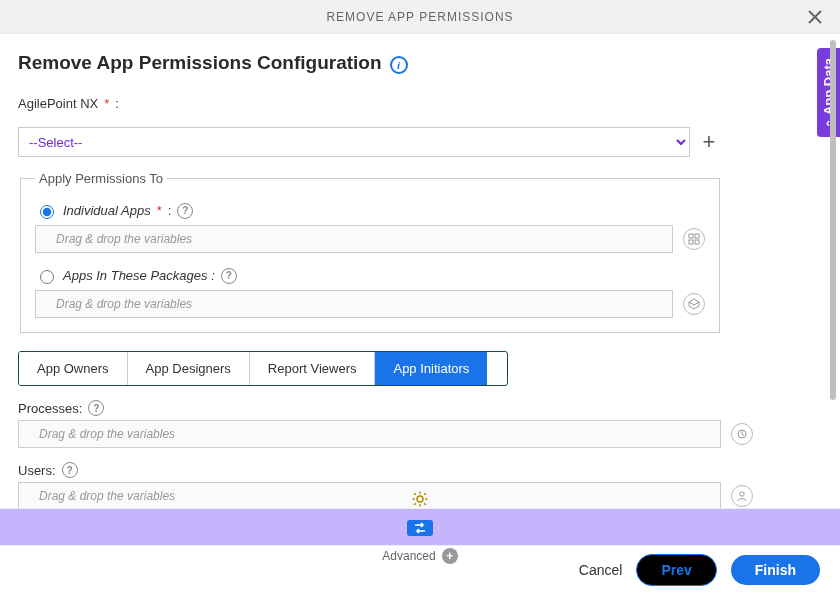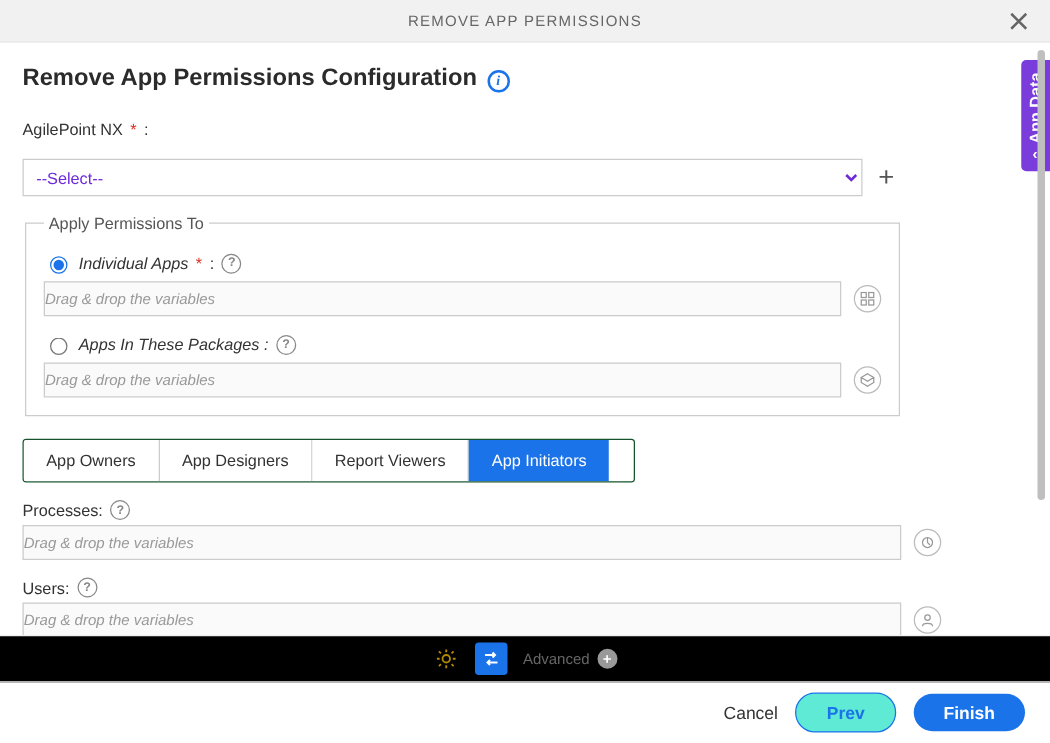--- a/index.html
+++ b/index.html
@@ -65,21 +65,21 @@
   fieldset.perm {
     margin-top:14px; border:1px solid #ccc; padding:10px 14px 14px 14px; width: 700px;
   }
   fieldset.perm legend { color:#555; font-size:13px; padding:0 4px;}
   .radio-row { display:flex; align-items:center; gap:6px; margin-top:6px;}
   .radio-row input[type=radio]{ accent-color:#1a73e8; width:14px;height:14px;}
   .radio-label { font-size:13px;font-style:italic; }
   .drop-row { display:flex; align-items:center; gap:10px; margin-top:6px;}
   .drop-input {
     flex:1; height:28px; border:1px solid #ccc; background:#fafafa;
-    padding:0 0; color:#999; font-style:italic; font-size:12px;
+    padding:0 20px; color:#999; font-style:italic; font-size:12px;
     display:flex;align-items:center;
   }
   .token-icon {
     width:22px;height:22px;border:1.5px solid #bbb;border-radius:50%;
     display:flex;align-items:center;justify-content:center;color:#999;font-size:11px;
     flex:0 0 auto;
   }
   .tabs { display:flex; border:1px solid #14532d; border-radius:3px; overflow:hidden; width:490px; margin-top:18px;}
   .tab { padding:9px 18px; font-size:13px; color:#333; border-right:1px solid #ccc; cursor:pointer; background:#fff;}
   .tab:last-child{border-right:none;}
@@ -95,37 +95,38 @@
   }
   .side-tab .chev { transform:rotate(90deg); font-size:12px;}
   .scroll-track {
     position:absolute; right:2px; top:40px; bottom:90px; width:10px;
   }
   .scroll-thumb { position:absolute; left:2px; top:0; width:6px; height:360px; background:#bfbfbf; border-radius:3px;}
   .footer-gap {
     position:absolute; left:0; right:0; top:508px; height:38px;
     border-top:1px solid #eee; border-bottom:1px solid #eee;
     display:flex;align-items:center;justify-content:center;gap:12px;
-    background:#000000;
+    background:#c4b5fd;
+    flex-direction:column;
   }
   .gear-btn { width:22px;height:22px;display:flex;align-items:center;justify-content:center;}
   .blue-sq {
     width:26px;height:26px;background:#1a73e8;border-radius:3px;
     display:flex;align-items:center;justify-content:center;color:#fff;font-size:14px;
   }
   .adv-row { display:flex;align-items:center;gap:6px; color:#666; font-size:12px;}
   .adv-plus { width:16px;height:16px;border-radius:50%;background:#999;color:#fff;display:flex;align-items:center;justify-content:center;font-size:12px;font-weight:700;}
   .footer {
     position:absolute;left:0;right:0;bottom:0;height:48px;
     display:flex;align-items:center;justify-content:flex-end;gap:14px;
     padding:0 20px;
   }
   .btn-text { color:#333; cursor:pointer; font-size:14px;}
   .btn-outline {
-    border:1.5px solid #1a73e8; color:#1a73e8; background:#5eead4;
+    border:1.5px solid #1a73e8; color:#1a73e8; background:#000000;
     border-radius:18px; padding:7px 24px; font-size:14px; font-weight:600; cursor:pointer;
   }
   .btn-primary {
     background:#1a73e8;color:#fff;border:none;border-radius:18px;
     padding:7px 24px;font-size:14px;font-weight:600;cursor:pointer;
   }
 </style>
 </head>
 <body>
 

